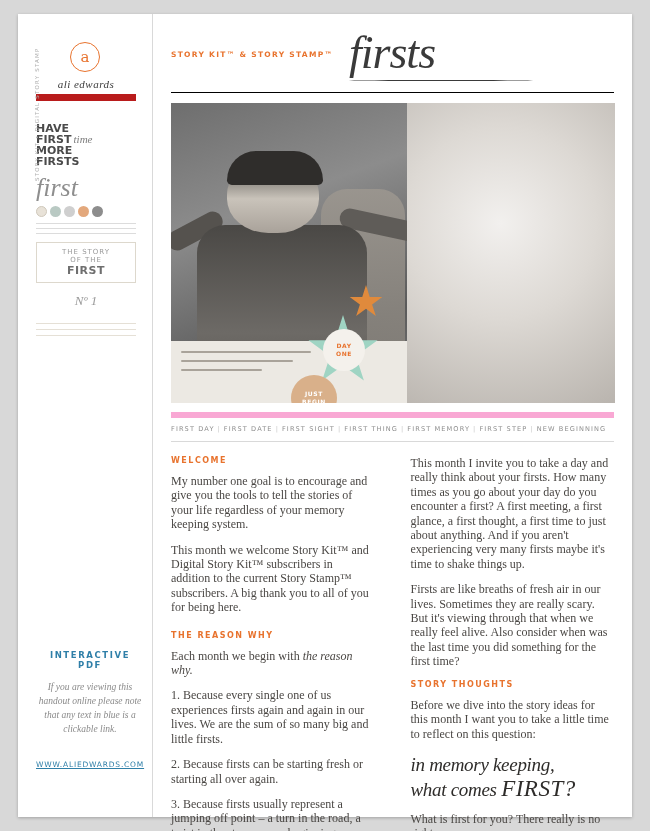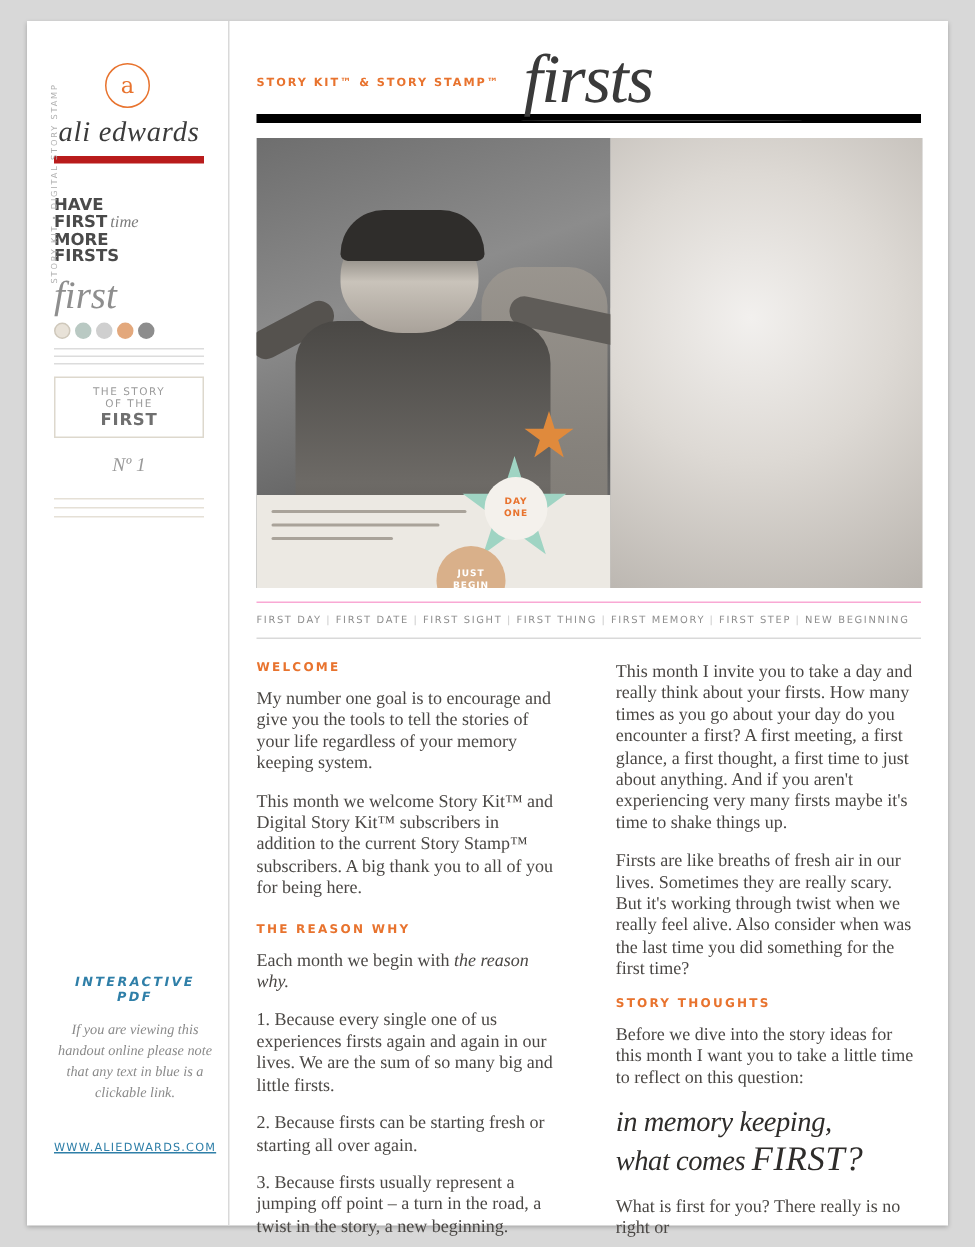--- a/index.html
+++ b/index.html
@@ -41,24 +41,24 @@
     font-family: "DejaVu Serif", serif;
     font-size: 15px;
     color: #e8732e;
     line-height: 21px;
   }
   .logo-name {
     margin-top: 6px;
     text-align: center;
     font-family: "Liberation Serif", serif;
     font-style: italic;
-    font-size: 19px;
+    font-size: 11px;
     letter-spacing: 0.5px;
     color: #3b3b3b;
-    border-bottom: 5px solid #b91c1c;
+    border-bottom: 7px solid #b91c1c;
     padding-bottom: 4px;
     width: 100px;
   }
 
   
   .product {
     margin-top: 22px;
     width: 100px;
     position: relative;
   }
@@ -143,21 +143,20 @@
     width: 108px;
     text-align: center;
   }
   .interactive h4 {
     margin: 0 0 10px 0;
     font-family: "DejaVu Sans", sans-serif;
     font-size: 8.5px;
     font-weight: bold;
     letter-spacing: 1.6px;
     color: #2f7fa8;
-    font-style: italic;
   }
   .interactive p {
     margin: 0;
     font-family: "Liberation Serif", serif;
     font-style: italic;
     font-size: 9.5px;
     line-height: 14px;
     color: #8a8a8a;
   }
   .interactive a {
@@ -173,22 +172,22 @@
   
   .main {
     position: absolute;
     left: 134px; top: 0;
     width: 480px; height: 100%;
     border-left: 1px solid #d9d9d9;
     padding: 0 18px 0 18px;
   }
   .titlebar {
     position: relative;
-    height: 68px;
-    border-bottom: 6px solid #000000;
+    height: 79px;
+    border-bottom: 1px solid #000000;
   }
   .kicker {
     position: absolute;
     left: 0; top: 36px;
     font-family: "DejaVu Sans", sans-serif;
     font-weight: bold;
     font-size: 7.5px;
     letter-spacing: 1.3px;
     color: #e8732e;
   }
@@ -318,21 +317,21 @@
     font-size: 6px;
     color: #fff;
     letter-spacing: .6px;
     line-height: 8px;
   }
 
   
   .crumbs {
     margin-top: 9px;
     padding: 7px 0 8px 0;
-    border-top: 1px solid #f9a8d4;
+    border-top: 6px solid #f9a8d4;
     border-bottom: 1px solid #d9d9d9;
     font-family: "DejaVu Sans", sans-serif;
     font-size: 6.6px;
     letter-spacing: 1.1px;
     color: #8e8e8e;
     white-space: nowrap;
   }
   .crumbs span.sep { color: #c8c8c8; padding: 0 3px; }
 
   
@@ -499,21 +498,21 @@
 
         <h3 class="sec mt">THE REASON WHY</h3>
         <p><span>Each month we begin with </span><em>the reason why.</em></p>
         <p>1. Because every single one of us experiences firsts again and again in our lives. We are the sum of so many big and little firsts.</p>
         <p>2. Because firsts can be starting fresh or starting all over again.</p>
         <p>3. Because firsts usually represent a jumping off point – a turn in the road, a twist in the story, a new beginning.</p>
       </div>
 
       <div class="col">
         <p>This month I invite you to take a day and really think about your firsts. How many times as you go about your day do you encounter a first? A first meeting, a first glance, a first thought, a first time to just about anything. And if you aren't experiencing very many firsts maybe it's time to shake things up.</p>
-        <p>Firsts are like breaths of fresh air in our lives. Sometimes they are really scary. But it's working through twist when we really feel alive. Also consider when was the last time you did something for the first time?</p>
+        <p>Firsts are like breaths of fresh air in our lives. Sometimes they are really scary. But it's viewing through that when we really feel alive. Also consider when was the last time you did something for the first time?</p>
 
         <h3 class="sec">STORY THOUGHTS</h3>
         <p>Before we dive into the story ideas for this month I want you to take a little time to reflect on this question:</p>
 
         <div class="script-q">
           <div>in memory keeping,</div>
           <div><span>what comes </span><span class="big">FIRST?</span></div>
         </div>
 
         <p>What is first for you? There really is no right or</p>

